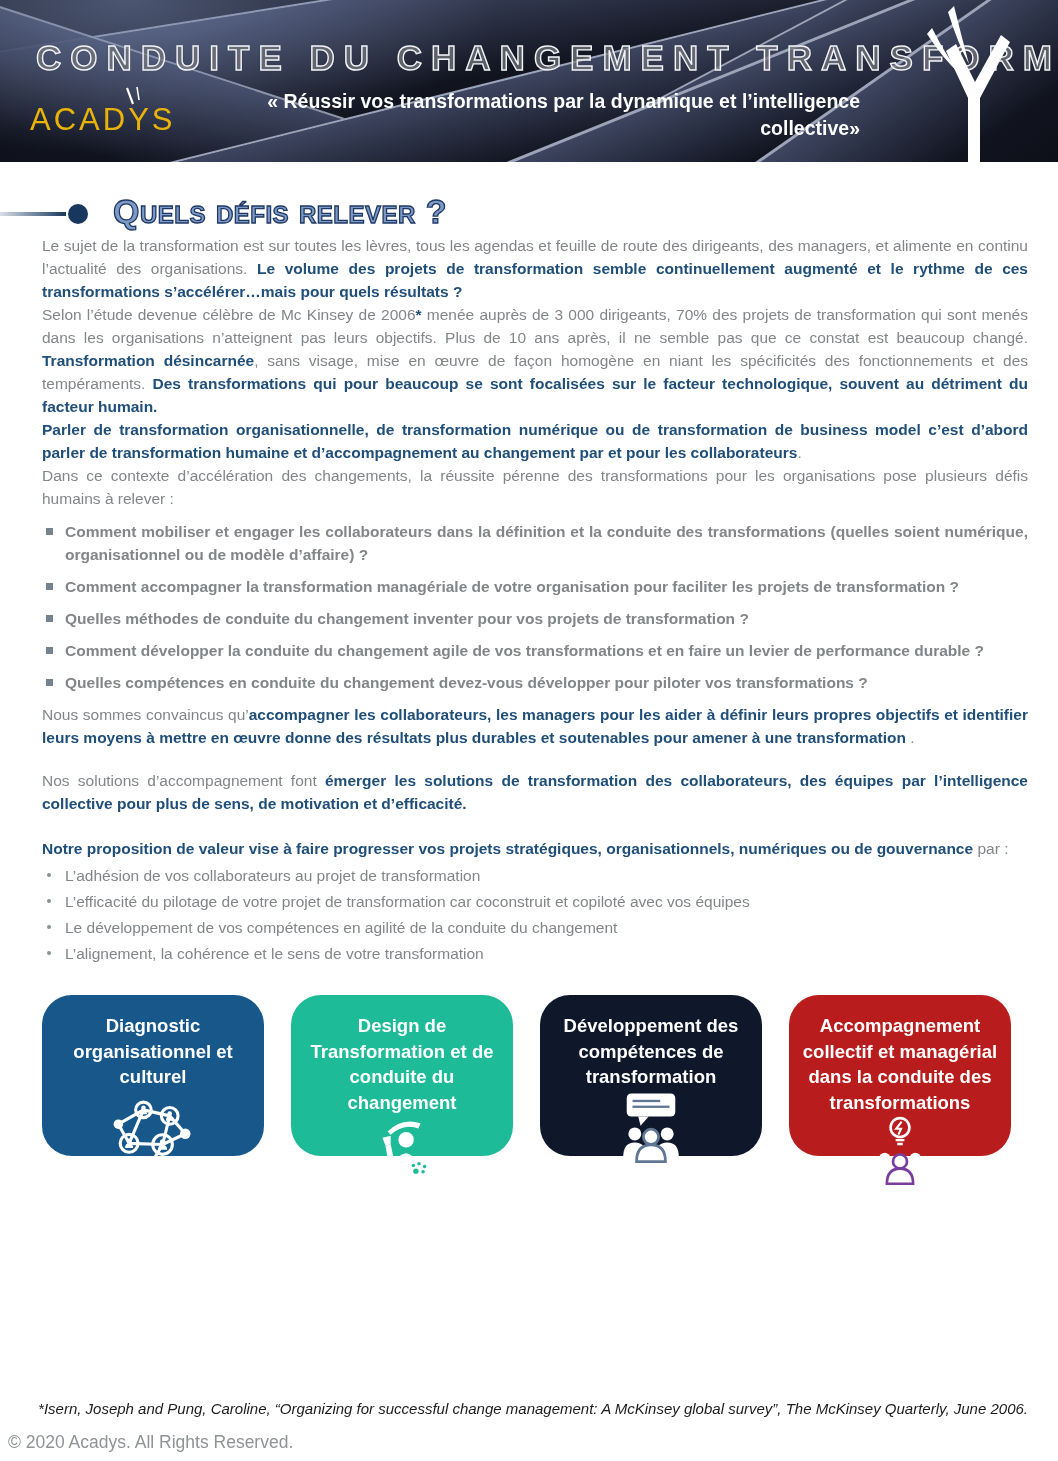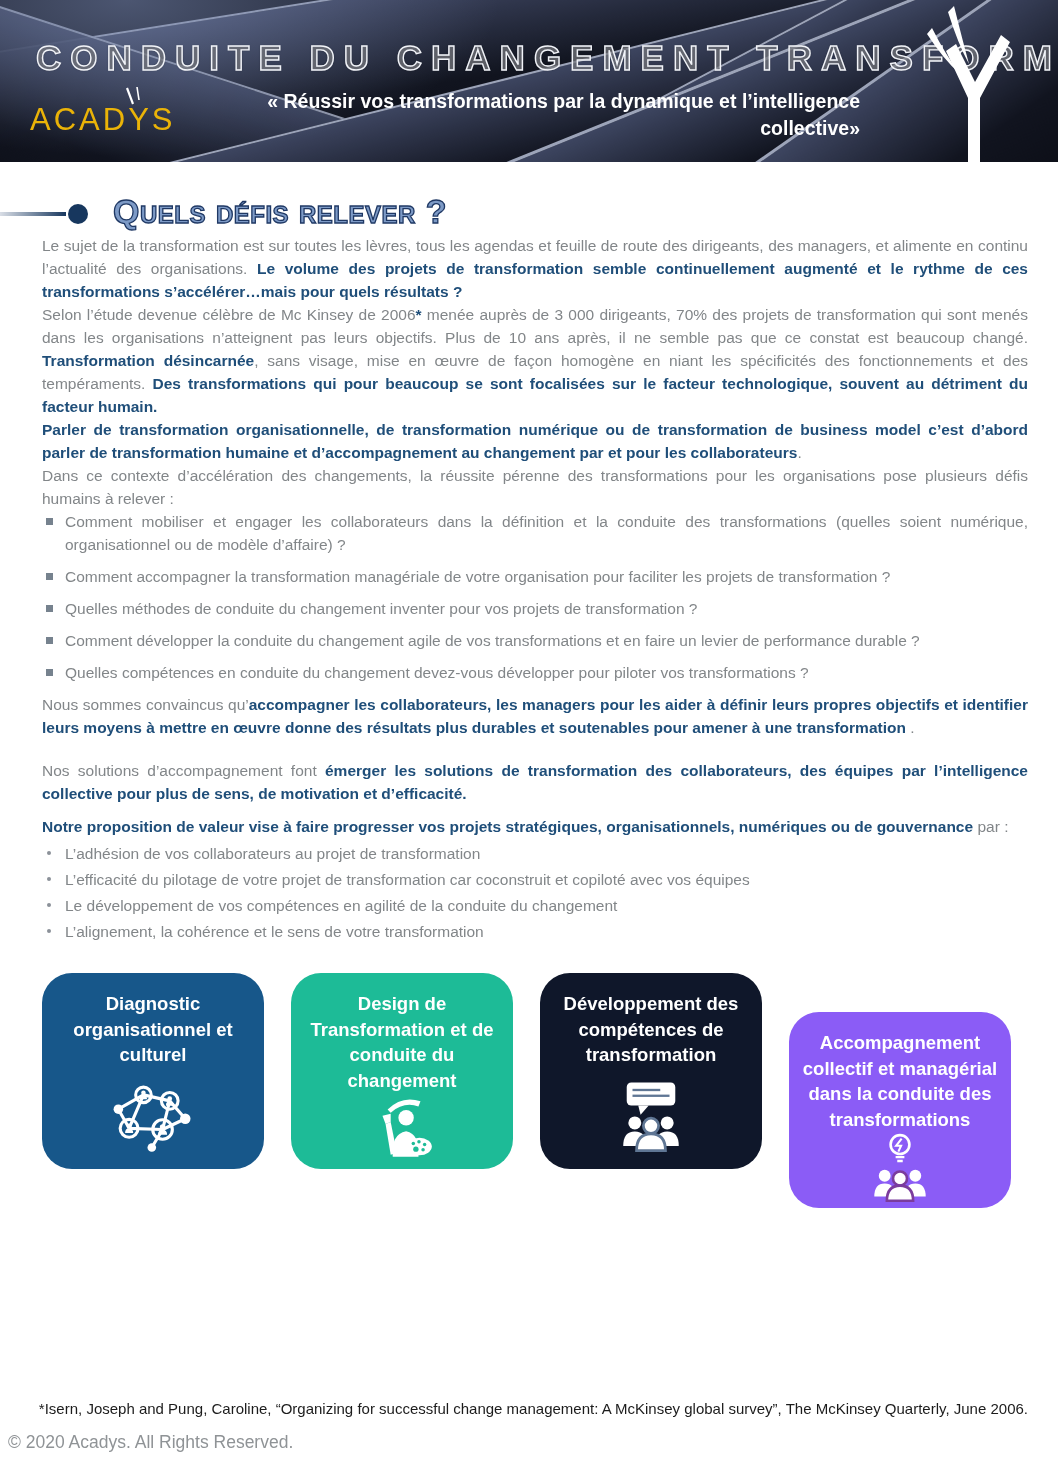--- a/index.html
+++ b/index.html
@@ -26,36 +26,36 @@
   .sec-head{position:relative;height:46px;margin-top:26px;}
   .line-dot{position:absolute;left:0;top:24px;width:66px;height:4px;background:linear-gradient(to right,#d9dee6,#17375e);}
   .line-dot::after{content:"";position:absolute;right:-22px;top:-8px;width:20px;height:20px;border-radius:50%;background:#17375e;}
   h2{margin:0 0 0 113px;font-size:34px;font-weight:700;font-variant:small-caps;letter-spacing:.5px;color:#7d9ac6;-webkit-text-stroke:1.3px #1f3864;line-height:46px;}
 
   .content{padding:0 30px 0 42px;}
   p.rich{margin:0;color:#828689;font-size:15.5px;line-height:23px;text-align:justify;}
   .rich .b{color:#1f4e79;font-weight:700;}
   .mt10{margin-top:10px;} .mt16{margin-top:16px;} .mt30{margin-top:30px;}
 
-  ul.sq{list-style:none;margin:0 0 0 0;padding:0;}
+  ul.sq{list-style:none;margin:10px 0 0 0;padding:0;font-weight:bold;}
   ul.sq li{position:relative;margin:0 0 9px 0;padding-left:23px;color:#828689;font-size:15.5px;line-height:23px;text-align:justify;}
   ul.sq li::before{content:"";position:absolute;left:4px;top:8px;width:7px;height:7px;background:#76828e;}
   ul.dot{list-style:none;margin:4px 0 0 0;padding:0;}
   ul.dot li{position:relative;margin:0 0 3px 0;padding-left:23px;color:#828689;font-size:15.5px;line-height:23px;}
   ul.dot li::before{content:"";position:absolute;left:5px;top:9px;width:4px;height:4px;border-radius:50%;background:#8b9199;}
 
   
   .cards{display:flex;gap:27px;margin:30px 42px 0 42px;}
-  .card{width:222px;height:196px;border-radius:30px;display:flex;flex-direction:column;align-items:center;justify-content:space-between;padding:18px 12px 16px 12px;box-sizing:border-box;}
+  .card{width:222px;height:161px;border-radius:30px;display:flex;flex-direction:column;align-items:center;justify-content:space-between;padding:18px 12px 16px 12px;box-sizing:border-box;}
   .card-title{color:#fff;font-weight:700;font-size:18.5px;line-height:1.38;text-align:center;}
   .card-icon{flex:0 0 auto;}
   .hole{fill:var(--cbg);}
 
   
-  .footnote{position:absolute;right:30px;bottom:44px;font-size:15px;color:#1c1c1c;}
+  .footnote{position:absolute;right:30px;bottom:44px;font-style:italic;font-size:15px;color:#1c1c1c;}
   .copyright{position:absolute;left:8px;bottom:8px;font-size:17.5px;color:#8f9396;}
 </style>
 </head>
 <body>
 
 <div class="page">
 
   <div class="hero">
     <div>
       <div class="fold f1"></div>
@@ -98,21 +98,21 @@
       <li><span>Quelles </span><span class="b">méthodes de conduite du changement inventer</span><span> pour vos projets de transformation ?</span></li>
       <li><span>Comment développer </span><span class="b">la conduite du changement agile de vos transformations et en faire un levier de performance durable</span><span> ?</span></li>
       <li><span>Quelles </span><span class="b">compétences en conduite du changement</span><span> devez-vous développer </span><span class="b">pour piloter vos transformations</span><span> ?</span></li>
     </ul>
   </div>
 
 
   <div class="content">
     <p class="rich mt16"><span>Nous sommes convaincus qu’</span><span class="b">accompagner les collaborateurs, les managers pour les aider à définir leurs propres objectifs et identifier leurs moyens à mettre en œuvre donne des résultats plus durables et soutenables pour amener à une transformation</span><span> .</span></p>
     <p class="rich" style="margin-top:20px;"><span>Nos solutions d’accompagnement font </span><span class="b">émerger les solutions de transformation des collaborateurs, des équipes par l’intelligence collective pour plus de sens, de motivation et d’efficacité.</span></p>
-    <p class="rich" style="margin-top:10px;"><span class="b">Notre proposition de valeur vise à faire progresser vos projets stratégiques, organisationnels, numériques ou de gouvernance</span><span> par :</span></p>
+    <p class="rich" style="margin-top:22px;"><span class="b">Notre proposition de valeur vise à faire progresser vos projets stratégiques, organisationnels, numériques ou de gouvernance</span><span> par :</span></p>
     <ul class="dot">
       <li>L’adhésion de vos collaborateurs au projet de transformation</li>
       <li>L’efficacité du pilotage de votre projet de transformation car coconstruit et copiloté avec vos équipes</li>
       <li>Le développement de vos compétences en agilité de la conduite du changement</li>
       <li>L’alignement, la cohérence et le sens de votre transformation</li>
     </ul>
   </div>
 
   <div class="cards">
 
@@ -178,21 +178,21 @@
           <circle cx="50" cy="38" r="5.6"></circle>
             <path d="M40 58 q0-12.5 10-12.5 q10 0 10 12.5 z"></path>
         </g>
         <g fill="#fff" stroke-width="2.4" class="sep">
           <circle cx="36" cy="40.5" r="6.6" stroke="var(--cbg)"></circle>
           <path d="M23.5 62 q0-14.5 12.5-14.5 q12.5 0 12.5 14.5 z" stroke="var(--cbg)"></path>
         </g>
       </svg>
     </div>
 
-    <div class="card" style="background: #8b5cf6; margin-top: 39px; --cbg: #7b3c9d;">
+    <div class="card" style="background: #b91c1c; --cbg: #7b3c9d;">
       <div class="card-title">Accompagnement collectif et managérial dans la conduite des transformations</div>
       <svg class="card-icon" width="80" height="70" viewBox="0 0 72 64">
         <g fill="none" stroke="#fff">
           <circle cx="36" cy="11.5" r="8.6" stroke-width="2.4"></circle>
           <path d="M37.5 6 L32.5 12.5 L37 12.5 L34.5 18" stroke-width="1.9"></path>
           <path d="M32 23 L40 23 M33.5 26.5 L38.5 26.5" stroke-width="2.2"></path>
         </g>
         <g fill="#fff">
           <circle cx="22" cy="40" r="5.4"></circle>
             <path d="M12.5 59 q0-12 9.5-12 q9.5 0 9.5 12 z"></path>

